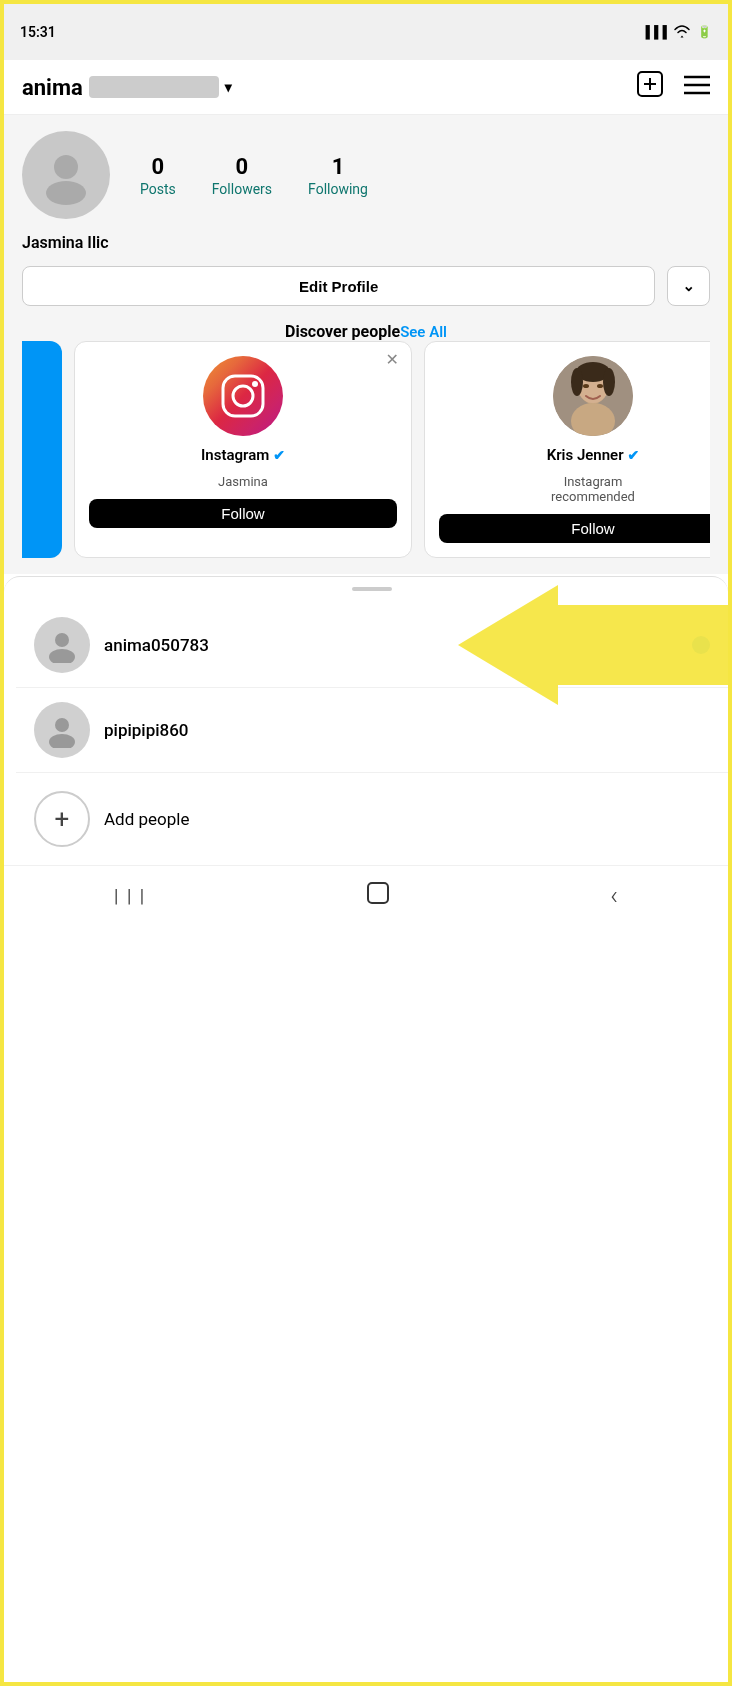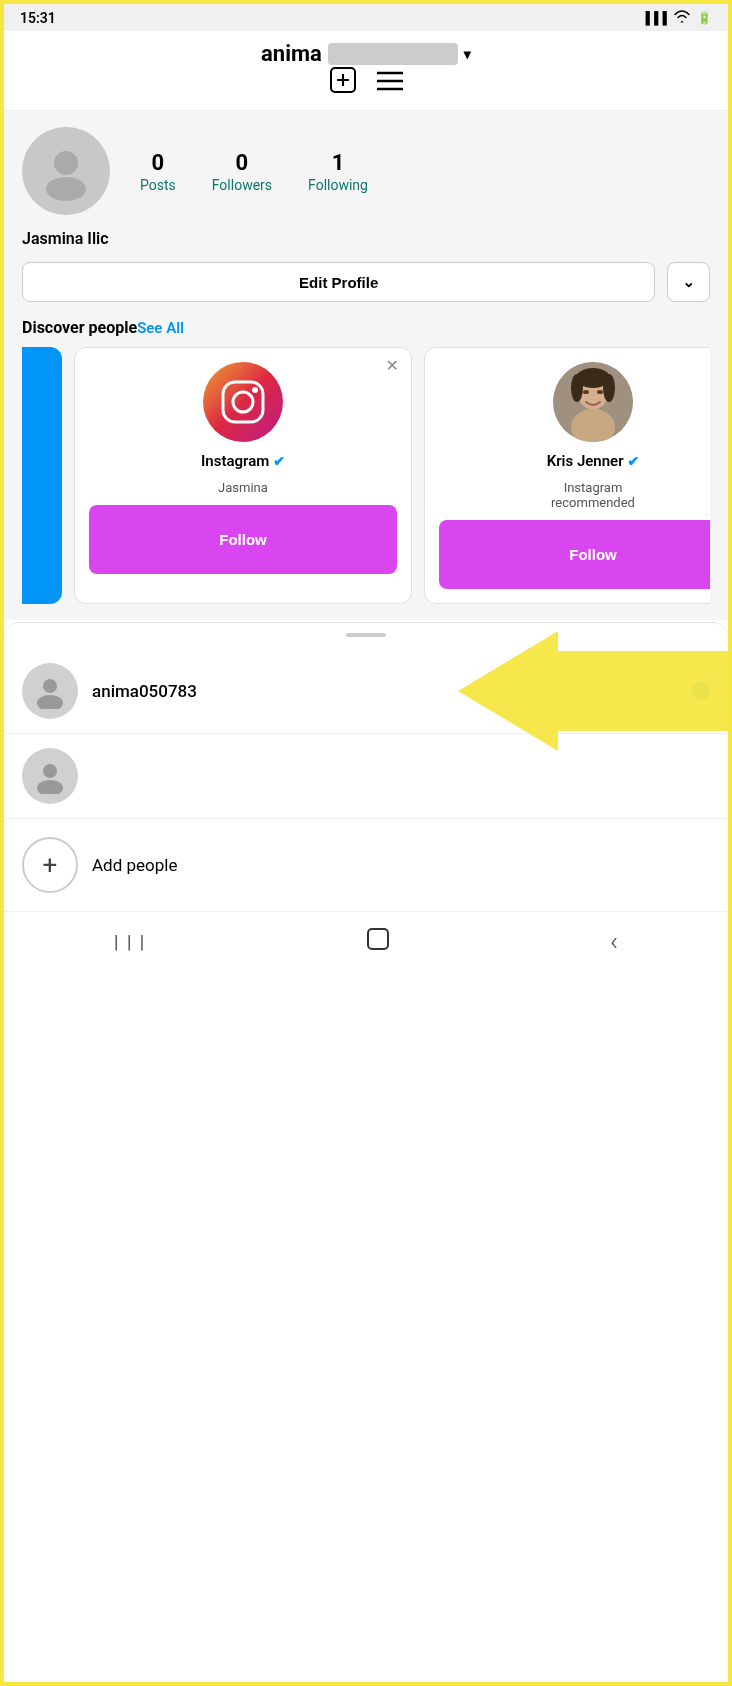--- a/index.html
+++ b/index.html
@@ -8,21 +8,21 @@
       min-height: 1686px;
       font-family: -apple-system, BlinkMacSystemFont, 'Segoe UI', Roboto, sans-serif;
       background: #fff;
       overflow-x: hidden;
       border: 4px solid #f5e642;
     }
 
     
     .status-bar {
       background: #f0f0f0;
-      height: 27px;
+      height: 56px;
       display: flex;
       align-items: center;
       justify-content: space-between;
       padding: 0 16px;
       font-size: 14px;
       font-weight: 600;
       color: #000;
     }
     .status-bar-right {
       display: flex;
@@ -32,21 +32,20 @@
     }
 
     
     .top-nav {
       display: flex;
       align-items: center;
       justify-content: space-between;
       padding: 10px 18px;
       background: #fff;
       border-bottom: 1px solid #eee;
-      flex-direction: column;
     }
     .username-area {
       display: flex;
       align-items: center;
       gap: 6px;
       font-size: 22px;
       font-weight: 700;
       color: #000;
     }
     .username-blurred {
@@ -153,23 +152,23 @@
       cursor: pointer;
     }
 
     
     .discover-section {
       background: #f5f5f5;
       padding: 16px 18px;
     }
     .discover-header {
       display: flex;
-      justify-content: flex-start;
-      align-items: center;
-      margin-bottom: 10px;
+      justify-content: center;
+      align-items: center;
+      margin-bottom: 0;
     }
     .discover-title {
       font-size: 16px;
       font-weight: 700;
       color: #000;
     }
     .see-all-link {
       font-size: 15px;
       color: #0095f6;
       font-weight: 600;
@@ -225,37 +224,38 @@
     .verified-badge {
       color: #0095f6;
       font-size: 14px;
     }
     .card-subtitle {
       font-size: 13px;
       color: #555;
       text-align: center;
     }
     .follow-btn {
-      background: #d946ef;
+      background: #000000;
       color: #fff;
       border: none;
       border-radius: 8px;
-      padding: 26px 0;
+      padding: 6px 0;
       width: 100%;
       font-size: 15px;
-      font-weight: 700;
+      font-weight: 400;
       cursor: pointer;
     }
 
     
     .bottom-sheet {
       background: #fff;
       border-top-left-radius: 16px;
       border-top-right-radius: 16px;
       padding-top: 10px;
+      padding-left: 12px;
     }
     .sheet-handle {
       width: 40px;
       height: 4px;
       background: #ccc;
       border-radius: 2px;
       margin: 0 auto 12px auto;
     }
 
     
@@ -499,20 +499,21 @@
       </svg>
     </div>
 
     <div class="account-item">
       <div class="account-avatar">
         <svg width="36" height="36" viewBox="0 0 36 36" fill="none">
           <circle cx="18" cy="13" r="7" fill="#999"></circle>
           <ellipse cx="18" cy="30" rx="13" ry="8" fill="#999"></ellipse>
         </svg>
       </div>
+      <span class="account-username">pipipipi860</span>
     </div>
 
     <div class="add-account-item">
       <div class="add-account-circle">+</div>
       <span class="add-account-label">Add people</span>
     </div>
   </div>
 </div>
 
 <div class="android-nav">

